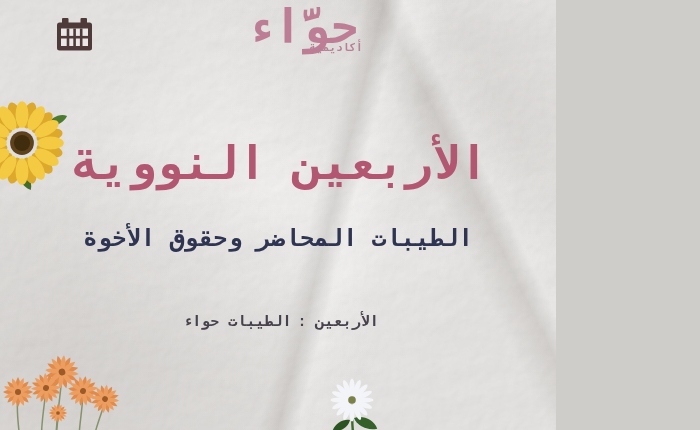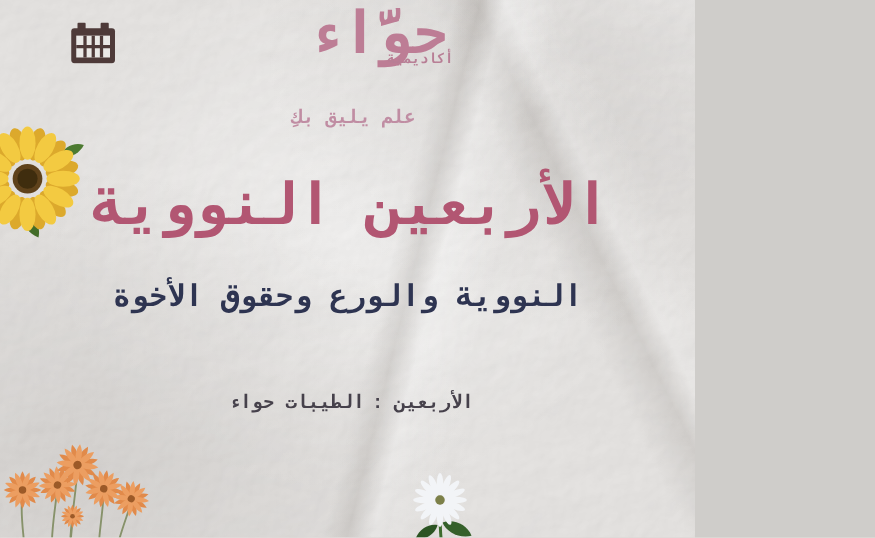--- a/index.html
+++ b/index.html
@@ -257,24 +257,23 @@
 
   <div class="content">
 
     <div class="logo">
       <div class="logo-inner" dir="rtl">
         <div class="logo-word">حوَّاء</div>
         <div class="logo-sub">أكاديمية</div>
       </div>
     </div>
 
-    <div class="tagline" dir="rtl">علم يليق بكِ</div>
 
     <h1 class="title" dir="rtl">الأربعين النووية</h1>
 
-    <h2 class="subtitle" dir="rtl">النووية والورع وحقوق الأخوة</h2>
+    <h2 class="subtitle" dir="rtl">الطيبات المحاضر وحقوق الأخوة</h2>
 
     <div class="lecturer" dir="rtl">
       <span>الأربعين :</span><span class="sep"></span><span>الطيبات حواء</span>
     </div>
 
   </div>
 </div>
 
 </body></html>

